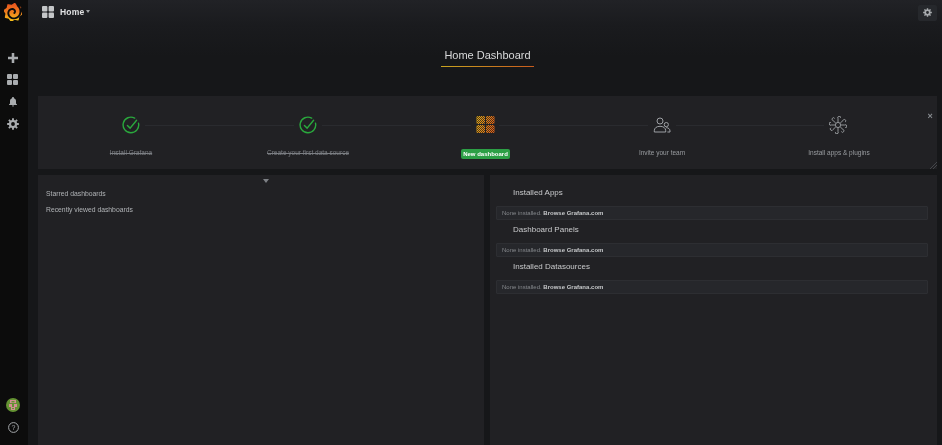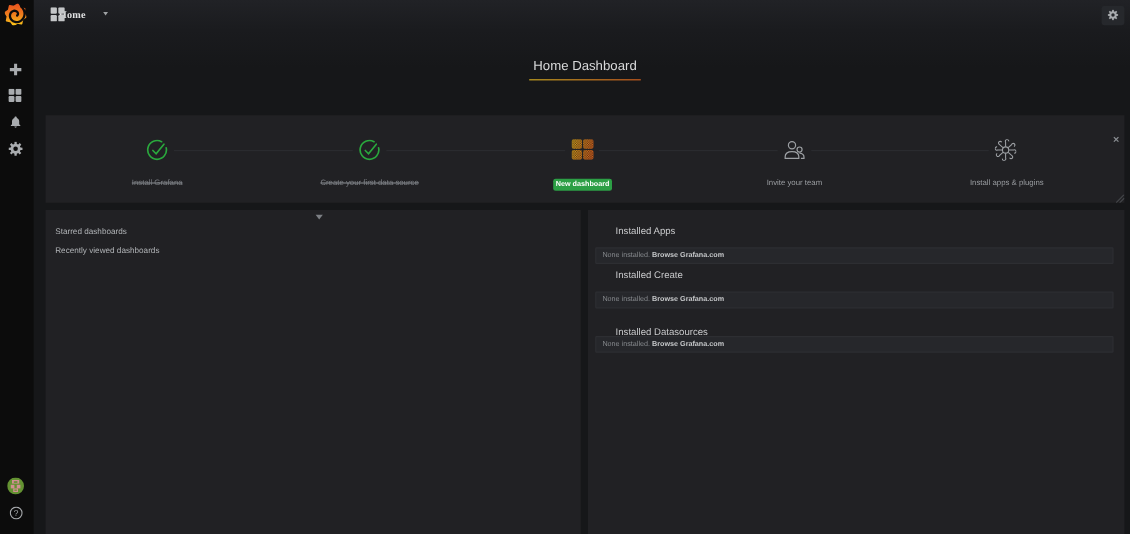--- a/index.html
+++ b/index.html
@@ -10,21 +10,21 @@
 
 .sidemenu { left:0; top:0; width:28px; height:445px; background:#0c0c0c; z-index:20; }
 
 .topgrad { left:28px; top:0; width:914px; height:56px; background:linear-gradient(#212226 0%, #1a1b1e 45%, #161719 100%); }
 
 .panel { background:#212124; }
 .gs { left:38px; top:96px; width:899px; height:72.5px; }
 .lp { left:38px; top:175px; width:446px; height:270px; }
 .rp { left:490px; top:175px; width:447px; height:270px; }
 
-.navtext { left:49px; top:6.5px; font-size:8.5px; font-weight:700; color:#e0e1e2; letter-spacing:0.2px;font-family:Liberation Serif, serif; }
+.navtext { left:60px; top:6.5px; font-size:8.5px; font-weight:700; color:#e0e1e2; letter-spacing:0.2px; }
 .navcaret { left:86px; top:10px; width:0; height:0; border-left:2.5px solid transparent; border-right:2.5px solid transparent; border-top:3.5px solid #9fa2a5; }
 .gearbtn { left:918px; top:5px; width:19px; height:16px; background:#26282c; border-radius:2px; }
 
 .title { left:38px; top:48.5px; width:899px; }
 .title span { display:block; width:fit-content; margin:0 auto; font-size:11px; line-height:13px; color:#d8d9da; padding:0 3px 4px 3px; border-bottom:1px solid; border-image:linear-gradient(to right,#c9a520,#c85a1d) 1; }
 
 .gline { top:124.5px; height:1px; background:#2a2b2f; }
 
 .slabel { top:148px; height:10px; line-height:10px; font-size:6.5px; text-align:center; color:#9a9da1; }
 .done { color:#7b7e83; text-decoration:line-through; }
@@ -182,23 +182,23 @@
 <div class="abs slabel" style="left:612px;width:100px">Invite your team</div>
 <div class="abs slabel" style="left:783px;width:112px">Install apps &amp; plugins</div>
 <div class="abs close">×</div>
 
 <div class="abs caret2"></div>
 <div class="abs lhead" style="left:46px;top:189.5px">Starred dashboards</div>
 <div class="abs lhead" style="left:46px;top:205.5px">Recently viewed dashboards</div>
 
 <div class="abs rhead" style="top:188px">Installed Apps</div>
 <div class="abs rrow" style="top:206px">None installed. <b>Browse Grafana.com</b></div>
-<div class="abs rhead" style="top:225px">Installed Create</div>
+<div class="abs rhead" style="top:225px">Dashboard Panels</div>
 <div class="abs rrow" style="top:243px">None installed. <b>Browse Grafana.com</b></div>
-<div class="abs rhead" style="top:272px">Installed Datasources</div>
+<div class="abs rhead" style="top:262px">Installed Datasources</div>
 <div class="abs rrow" style="top:280px">None installed. <b>Browse Grafana.com</b></div>
 
 <svg class="abs" style="left:930px;top:161.5px" width="7" height="7" viewBox="0 0 7 7">
     <g stroke="#44464a" stroke-width="1">
       <line x1="0" y1="7" x2="7" y2="0"></line>
       <line x1="3" y1="7" x2="7" y2="3"></line>
     </g>
   </svg>
 
 </body></html>

